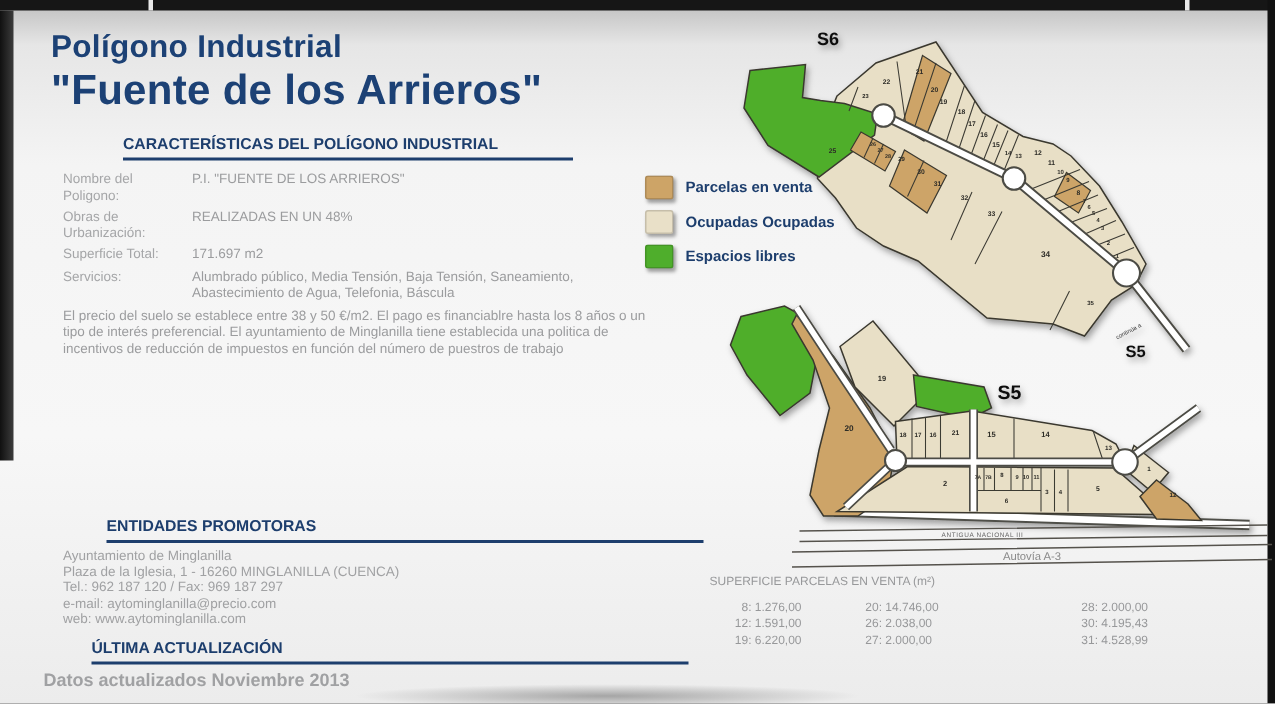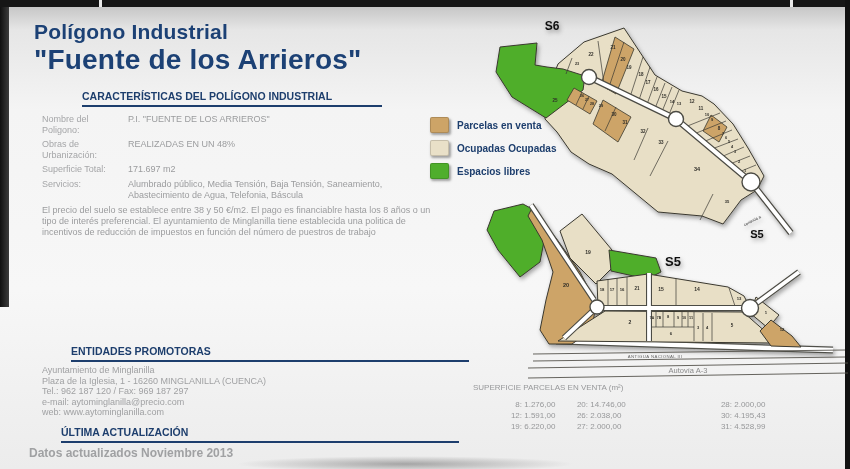--- a/index.html
+++ b/index.html
@@ -30,21 +30,21 @@
   .upd-text{position:absolute;left:29px;top:446px;color:#a0a1a3;font-size:12px;font-weight:bold;}
   
   .legend{position:absolute;left:430px;top:117px;}
   .legend-item{display:flex;align-items:center;margin-bottom:7px;}
   .legend-swatch{width:17px;height:14px;border-radius:2px;margin-right:8px;
     box-shadow:1.5px 2px 2.5px rgba(0,0,0,0.35);border:1px solid rgba(0,0,0,0.15);}
   .legend-label{font-size:10px;font-weight:bold;color:#1d3e6d;}
   
   .sale-title{position:absolute;left:473px;top:383px;font-size:8px;color:#97989a;}
   .sale-col{position:absolute;top:399px;font-size:8px;color:#97989a;line-height:11px;}
-  .sale-col.c1{left:508px;} .sale-col.c2{left:574px;} .sale-col.c3{left:718px;}
+  .sale-col.c1{left:487px;} .sale-col.c2{left:574px;} .sale-col.c3{left:718px;}
   .pn{display:inline-block;min-width:14px;text-align:right;}
   
   #map-svg{position:absolute;left:0;top:0;pointer-events:none;}
   svg{font-family:"Liberation Sans",sans-serif;}
 </style>
 </head>
 <body>
 
 <div class="page">
 

